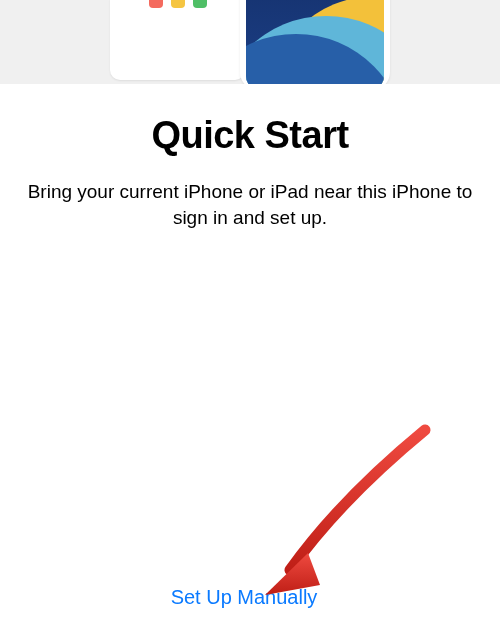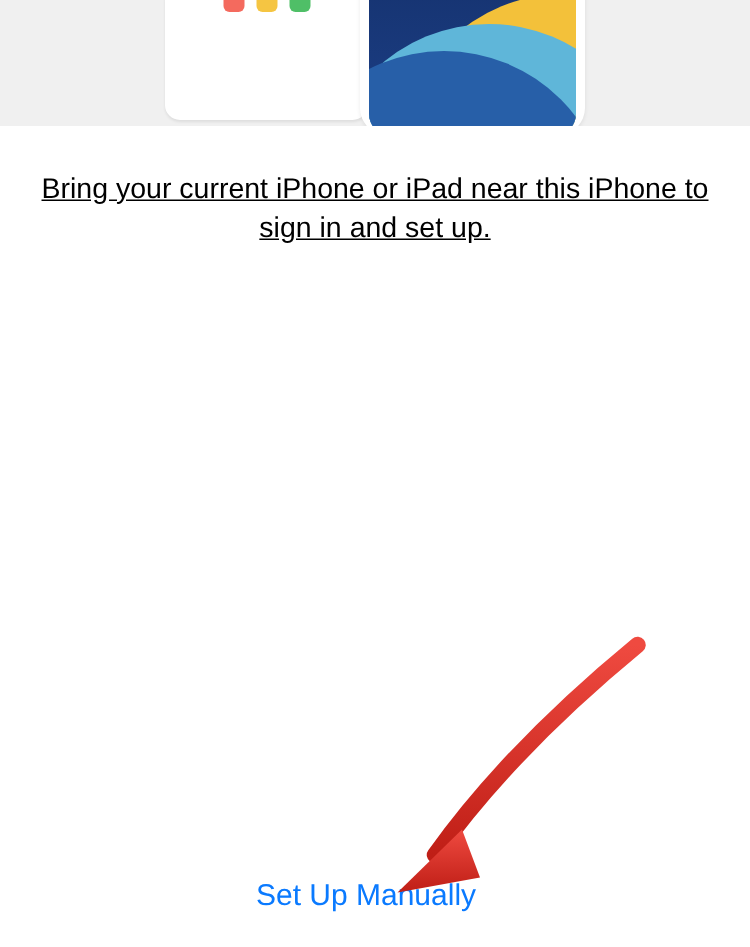--- a/index.html
+++ b/index.html
@@ -103,21 +103,20 @@
       letter-spacing: -0.5px;
       color: #000;
       margin-bottom: 22px;
     }
     .p1 {
       font-size: 19px;
       line-height: 1.35;
       color: #000;
       margin-bottom: 26px;
       padding: 0 6px;
-      text-decoration: underline;
     }
     .p2 {
       font-size: 19px;
       line-height: 1.35;
       color: #000;
       padding: 0 2px;
     }
     .setup-manually {
       position: absolute;
       bottom: 22px;
@@ -149,20 +148,21 @@
     <div class="this-phone-inner">
       <div class="wave1"></div>
       <div class="wave2"></div>
       <div class="wave3"></div>
 
     </div>
   </div>
 </div>
 
 <div class="content">
+  <h1 class="title">Quick Start</h1>
   <p class="p1">Bring your current iPhone or iPad near this iPhone to sign in and set up.</p>
 </div>
 
 <div class="setup-manually">Set Up Manually</div>
 
 <svg class="arrow-overlay" style="left:230px; top:420px; width:220px; height:200px;" viewBox="0 0 220 200">
   <defs>
     <linearGradient id="arrGrad" x1="0" y1="0" x2="0" y2="1">
       <stop offset="0%" stop-color="#ef4a40"></stop>
       <stop offset="100%" stop-color="#bf1e16"></stop>

